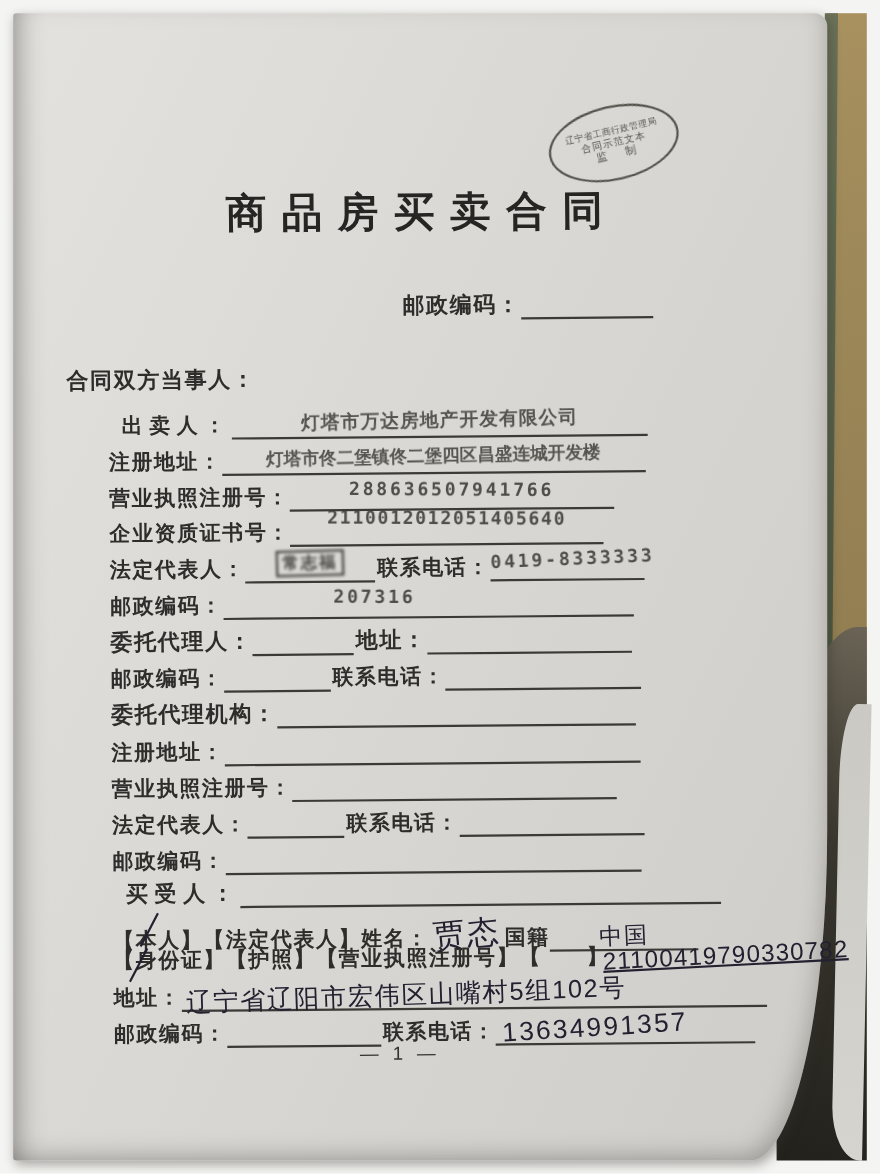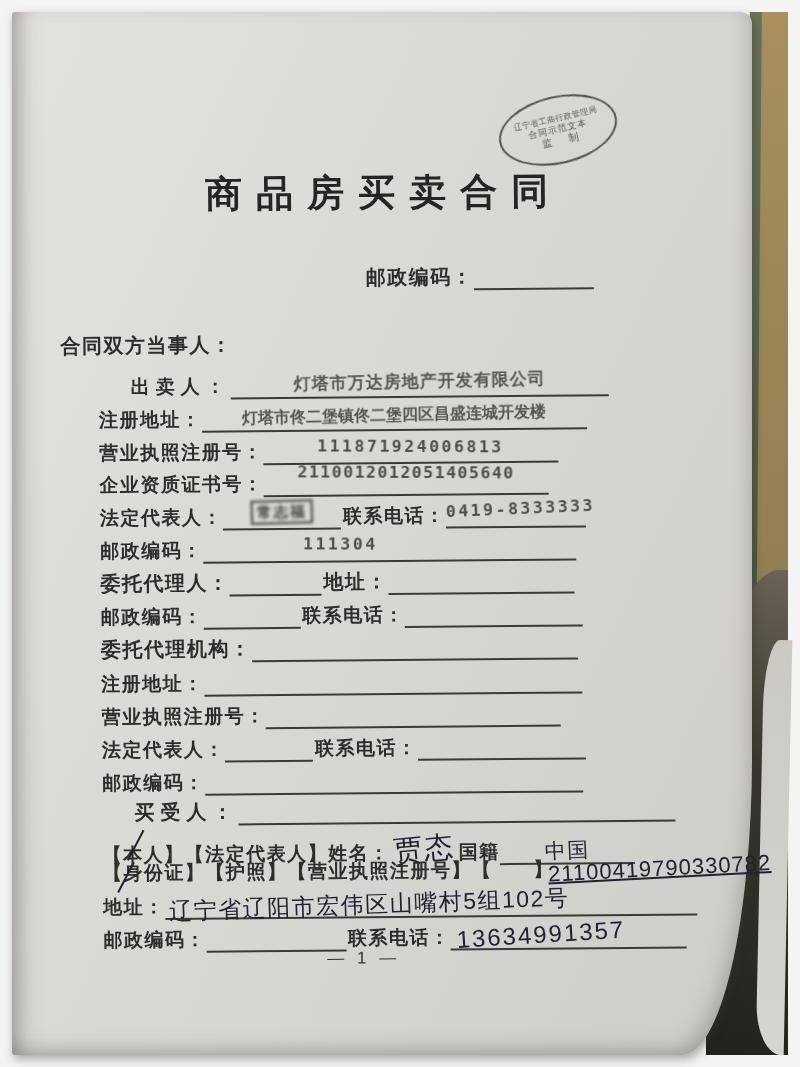--- a/index.html
+++ b/index.html
@@ -21,21 +21,21 @@
          border-radius:3px 12px 3px 3px;border-bottom-right-radius:70px 300px;
          box-shadow:inset 20px 0 24px -16px rgba(80,78,74,.55),
                     inset -8px -12px 20px -8px rgba(95,92,88,.4),
                     2px 4px 10px rgba(55,53,48,.4);}
   
   .content{position:absolute;inset:0;z-index:6;transform:rotate(-0.5deg);color:#2e2d2b;}
   .row{position:absolute;display:flex;align-items:flex-end;white-space:nowrap;
        font-weight:bold;font-size:19px;letter-spacing:1.5px;}
   .line{display:inline-block;border-bottom:2px solid #3b3a37;height:25px;text-align:center;
         vertical-align:bottom;}
-  .sp{letter-spacing:6px;margin-left:20px;}
+  .sp{letter-spacing:6px;}
   .title{position:absolute;left:208px;top:168px;font-family:"Liberation Serif","DejaVu Serif",serif;
          font-size:37px;font-weight:600;letter-spacing:14px;color:#262523;}
   .stamped{position:relative;top:-1px;font-size:17px;font-weight:600;letter-spacing:1px;
            color:#4a4943;opacity:.92;filter:blur(.4px);transform:rotate(-.8deg);display:inline-block;}
   .typed{position:relative;top:-2px;font-family:"DejaVu Sans Mono","Liberation Mono",monospace;
          font-size:16.5px;font-weight:600;letter-spacing:2.5px;color:#403f3a;opacity:.9;
          filter:blur(.3px);display:inline-block;transform:rotate(.8deg);}
   .hand{position:relative;color:#232030;font-weight:500;display:inline-block;}
   .stampbox{display:inline-block;border:2px solid #3b3a37;padding:0 4px;font-size:15px;
             line-height:20px;color:#3e3d39;filter:blur(1.4px);transform:rotate(-1deg);
@@ -85,38 +85,38 @@
       <span class="line" style="width:378px;"><span class="stamped">灯塔市万达房地产开发有限公司</span></span>
     </div>
 
     <div class="row" style="left:100px;top:404px;">
       <span>注册地址：</span>
       <span class="line" style="width:385px;"><span class="stamped" style="font-size:16px;letter-spacing:0;">灯塔市佟二堡镇佟二堡四区昌盛连城开发楼</span></span>
     </div>
 
     <div class="row" style="left:100px;top:437px;">
       <span>营业执照注册号：</span>
-      <span class="line" style="width:295px;"><span class="typed">111871924006813</span></span>
+      <span class="line" style="width:295px;"><span class="typed">288636507941766</span></span>
     </div>
 
     <div class="row" style="left:100px;top:469px;">
       <span>企业资质证书号：</span>
       <span class="line" style="width:285px;"><span class="typed" style="top:-8px;letter-spacing:1.5px;">2110012012051405640</span></span>
     </div>
 
     <div class="row" style="left:100px;top:502px;">
       <span>法定代表人：</span>
       <span class="line" style="width:118px;"><span class="stampbox">常志福</span></span>
       <span class="gapline">联系电话：</span>
       <span class="line" style="width:140px;"><span class="typed" style="top:-4px;transform:rotate(-2deg);">0419-8333333</span></span>
     </div>
 
     <div class="row" style="left:100px;top:535px;">
       <span>邮政编码：</span>
-      <span class="line" style="width:373px;text-align:left;"><span class="typed" style="margin-left:100px;top:-3px;">111304</span></span>
+      <span class="line" style="width:373px;text-align:left;"><span class="typed" style="margin-left:100px;top:-3px;">207316</span></span>
     </div>
 
     <div class="row" style="left:100px;top:568px;font-size:20px;">
       <span>委托代理人：</span>
       <span class="line" style="width:92px;"></span>
       <span class="gapline">地址：</span>
       <span class="line" style="width:186px;"></span>
     </div>
 
     <div class="row" style="left:100px;top:601px;">

